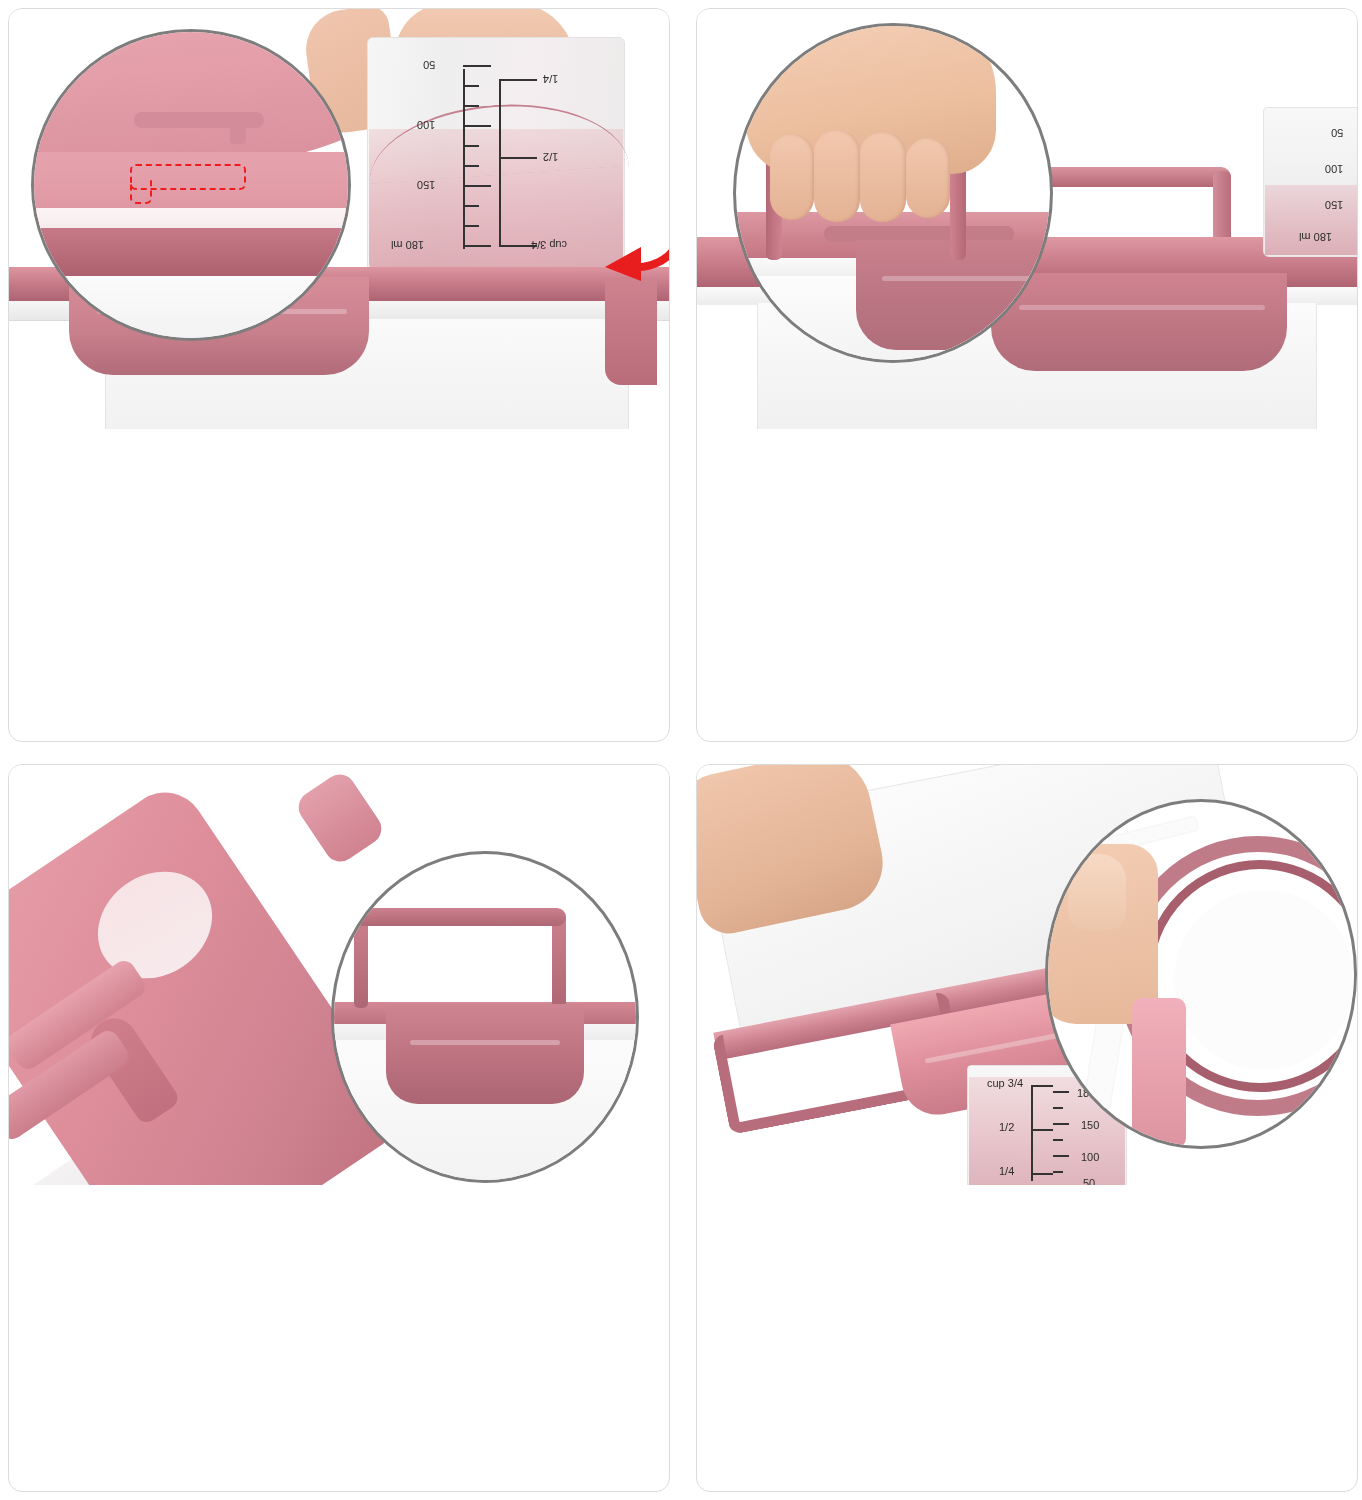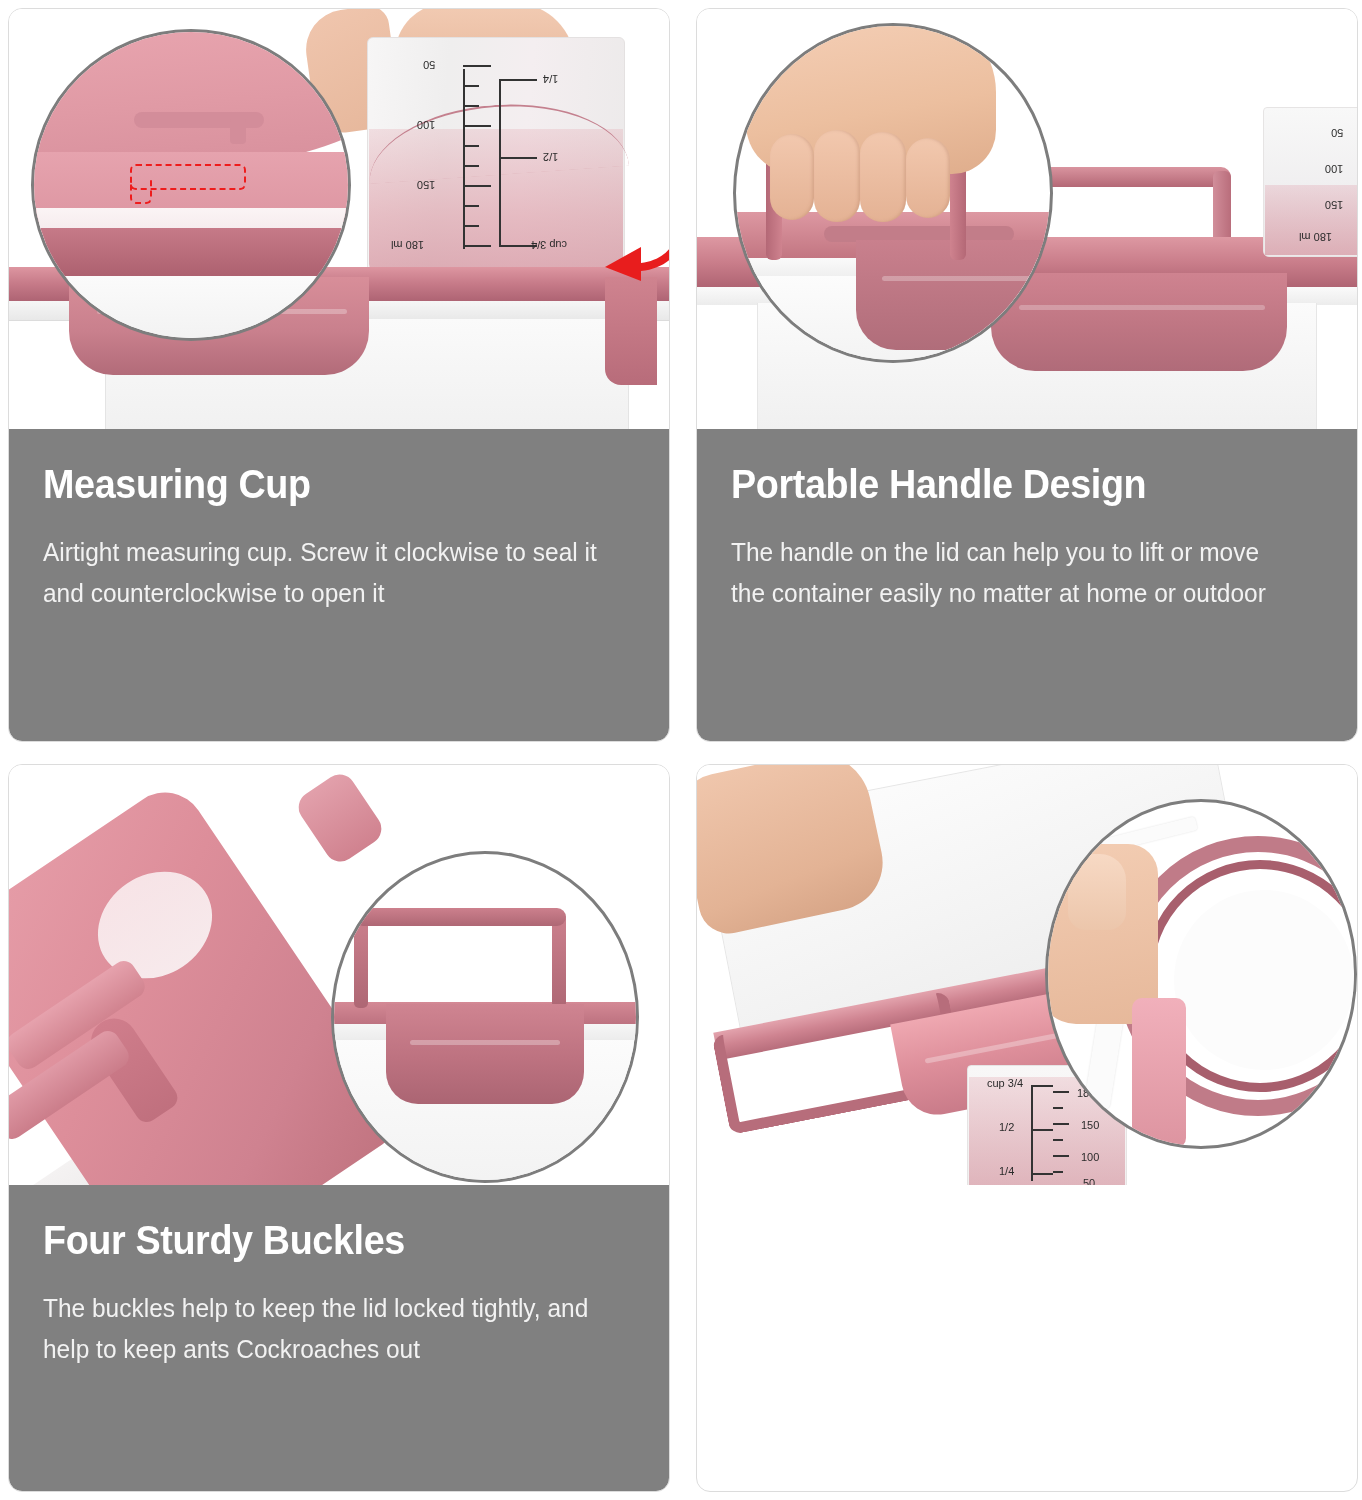--- a/index.html
+++ b/index.html
@@ -380,24 +380,20 @@
                       background:linear-gradient(180deg,#c67a88 0%,#ab5f6e 100%);"></div>
           <div style="position:absolute;left:-40px;top:244px;width:420px;height:80px;
                       background:linear-gradient(180deg,#fbfbfb 0%,#f0f0f0 100%);"></div>
           <div style="position:absolute;left:96px;top:132px;width:116px;height:26px;
                       border:2px dashed #ee1c1c;border-radius:6px;"></div>
           <div style="position:absolute;left:96px;top:148px;width:22px;height:24px;
                       border:2px dashed #ee1c1c;border-top:none;border-radius:0 0 6px 6px;"></div>
         </div>
       </div>
 
-      <div class="caption">
-        <div class="cap-title">Measuring Cup</div>
-        <div class="cap-body">Airtight measuring cup. Screw it clockwise to seal it and counterclockwise to open it</div>
-      </div>
     </div>
   </div>
 
   <div class="cell r">
     <div class="panel" id="p2">
 
       <div class="photo">
 
         <div class="hbarTop"></div>
         <div class="hbarL"></div>
@@ -442,24 +438,20 @@
                       background:linear-gradient(180deg,#d08390,#af6775);border-radius:9px;"></div>
 
           <div class="fist" style="left:10px;top:-14px;width:250px;height:162px;"></div>
           <div class="fing" style="left:34px;top:108px;width:44px;height:86px;"></div>
           <div class="fing" style="left:78px;top:104px;width:46px;height:92px;"></div>
           <div class="fing" style="left:124px;top:106px;width:46px;height:90px;"></div>
           <div class="fing" style="left:170px;top:112px;width:44px;height:80px;"></div>
         </div>
       </div>
 
-      <div class="caption">
-        <div class="cap-title">Portable Handle Design</div>
-        <div class="cap-body">The handle on the lid can help you to lift or move the container easily no matter at home or outdoor</div>
-      </div>
     </div>
   </div>
 
   <div class="cell b">
     <div class="panel" id="p3">
 
       <div class="photo">
         <div class="tside"></div>
         <div class="tbase"></div>
         <div class="tlid"></div>
@@ -482,24 +474,20 @@
                       background:linear-gradient(180deg,#d48995,#bd7280);"></div>
           <div class="mH" style="left:20px;top:60px;width:14px;height:94px;border-radius:5px;"></div>
           <div class="mH" style="left:218px;top:60px;width:14px;height:94px;border-radius:5px;"></div>
           <div class="mH" style="left:20px;top:54px;width:212px;height:18px;border-radius:9px;"></div>
           <div class="mBuckle" style="left:52px;top:150px;width:198px;height:100px;"></div>
           <div style="position:absolute;left:76px;top:186px;width:150px;height:5px;
                       background:rgba(255,255,255,.3);border-radius:3px;"></div>
         </div>
       </div>
 
-      <div class="caption">
-        <div class="cap-title">Four Sturdy Buckles</div>
-        <div class="cap-body">The buckles help to keep the lid locked tightly, and help to keep ants Cockroaches out</div>
-      </div>
     </div>
   </div>
 
   <div class="cell r b">
     <div class="panel" id="p4">
 
       <div class="photo">
         <div class="tiltlid"></div>
         <div class="tiltrim"></div>
         <div class="hbar4"></div>

